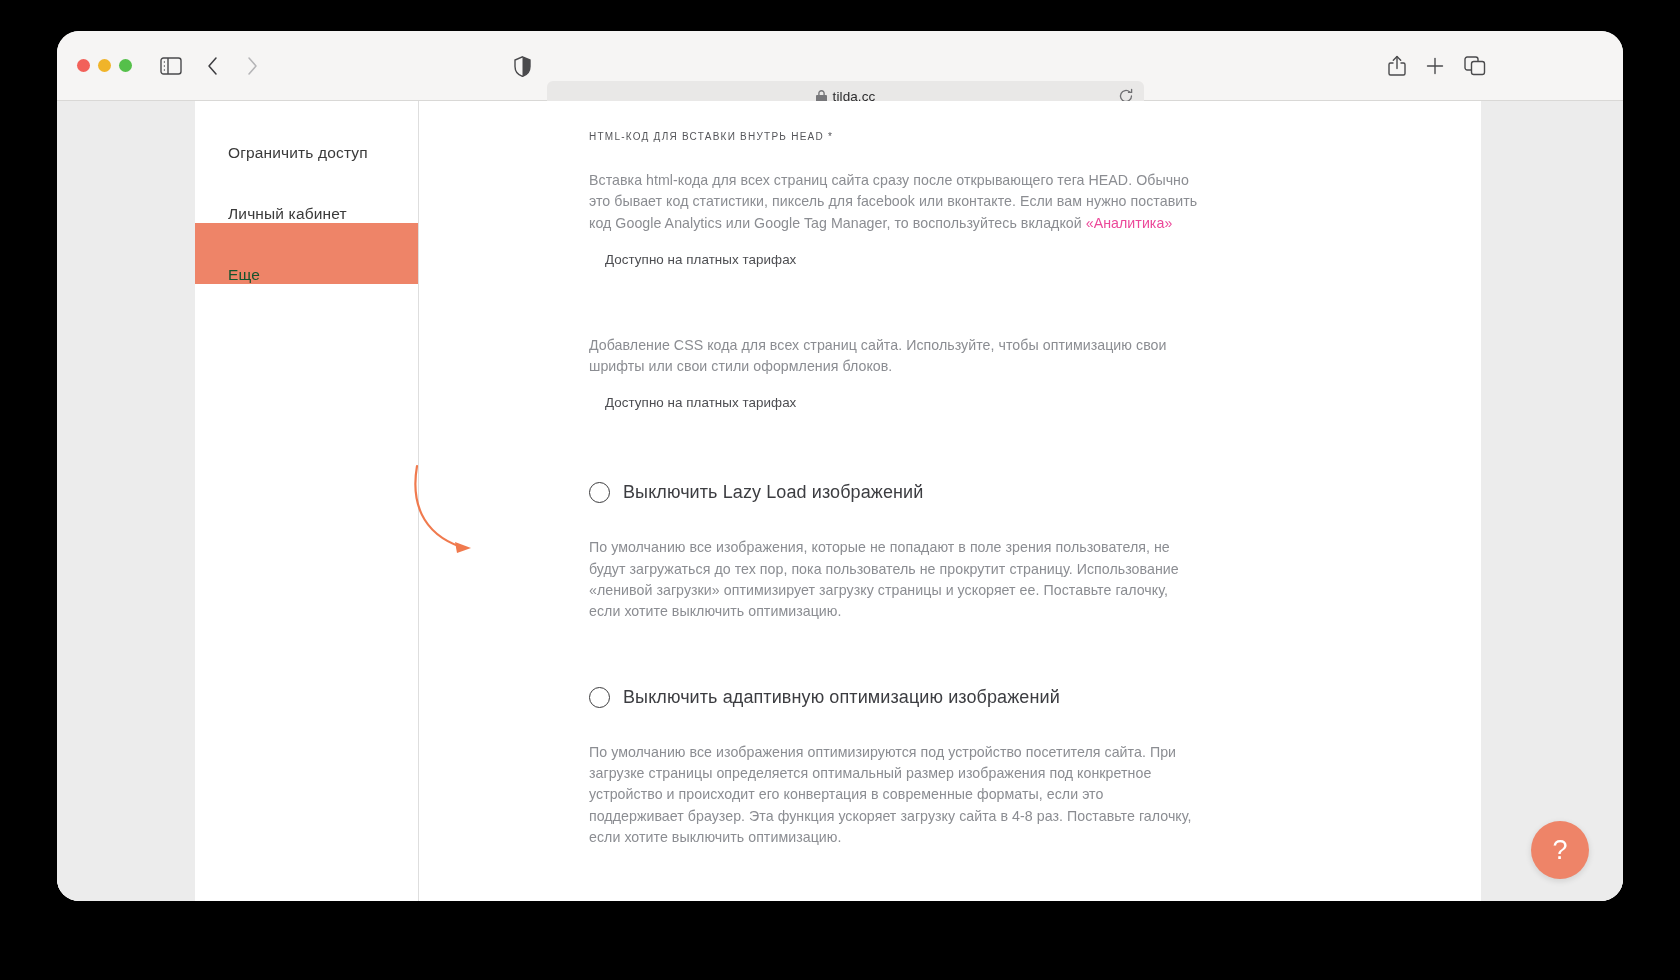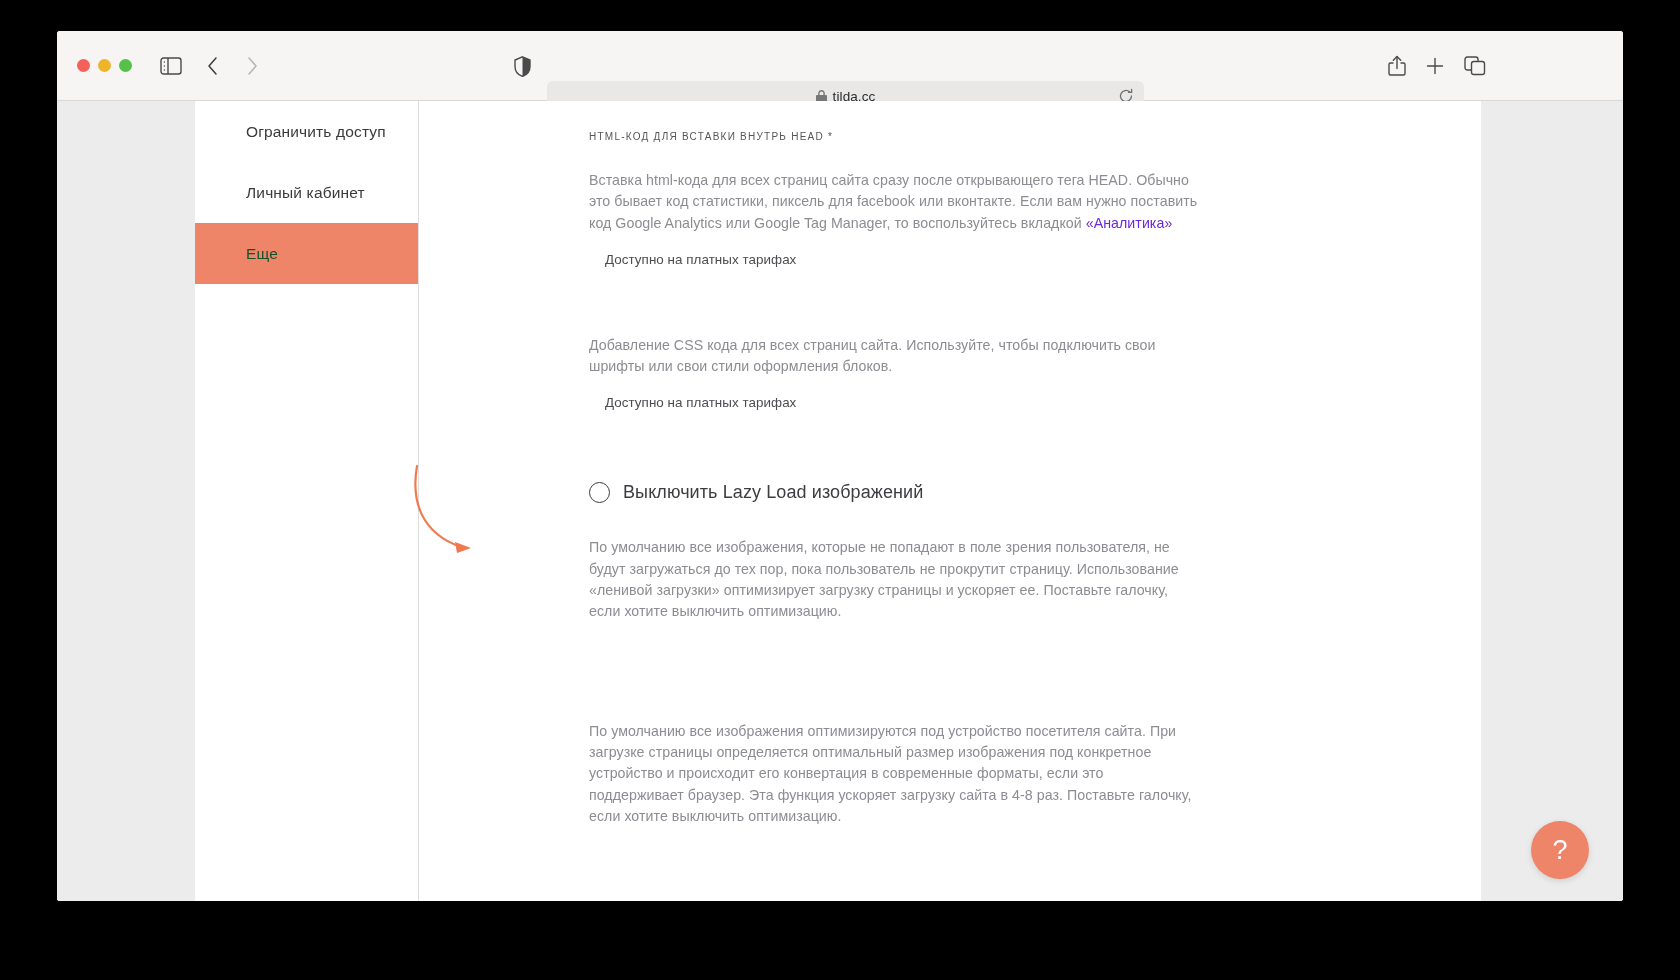--- a/index.html
+++ b/index.html
@@ -16,21 +16,21 @@
   }
 
   
   .browser-window {
     position: absolute;
     left: 57px;
     top: 31px;
     width: 1566px;
     height: 870px;
     background: #ffffff;
-    border-radius: 3px;
+    border-radius: 22px;
     overflow: hidden;
     box-shadow: 0 10px 40px rgba(0,0,0,0.45);
   }
 
   
   .toolbar {
     position: relative;
     height: 70px;
     background: #f6f5f4;
     border-bottom: 1px solid #d9d8d6;
@@ -125,22 +125,22 @@
     width: 224px;
     flex: 0 0 224px;
     background: #ffffff;
     border-right: 1px solid #dedede;
     padding-top: 0;
     box-sizing: border-box;
   }
   .side-item {
     height: 61px;
     display: flex;
-    align-items: center;
-    padding-left: 51px;
+    align-items: flex-end;
+    padding-left: 33px;
     font-size: 15.5px;
     color: #3a3a3a;
     letter-spacing: 0.15px;
     box-sizing: border-box;
   }
   .side-item.active {
     background: #ee8468;
     color: #14532d;
   }
 
@@ -168,21 +168,21 @@
 
   .para {
     font-size: 14.2px;
     line-height: 21.3px;
     color: #8b8d92;
     margin: 0 0 18px 0;
     max-width: 612px;
     letter-spacing: 0.05px;
   }
   .para a.inline-link {
-    color: #6d28d9;
+    color: #ec4899;
     text-decoration: none;
   }
   .note {
     font-size: 13.4px;
     color: #4c4d51;
     margin: 16px;
     letter-spacing: 0.05px;
   }
 
   .block-gap-1 { height: 46px; }
@@ -349,34 +349,38 @@
 
         <h2 class="section-title">
           <span>HTML-КОД ДЛЯ ВСТАВКИ ВНУТРЬ HEAD</span>
           <span class="req">*</span>
         </h2>
         <p class="para"><span>Вставка html-кода для всех страниц сайта сразу после открывающего тега HEAD. Обычно это бывает код статистики, пиксель для facebook или вконтакте. Если вам нужно поставить код Google Analytics или Google Tag Manager, то воспользуйтесь вкладкой </span><a class="inline-link" href="#">«Аналитика»</a></p>
         <p class="note">Доступно на платных тарифах</p>
 
         <div class="block-gap-2"></div>
 
-        <p class="para">Добавление CSS кода для всех страниц сайта. Используйте, чтобы подключить свои шрифты или свои стили оформления блоков.</p>
+        <p class="para">Добавление CSS кода для всех страниц сайта. Используйте, чтобы оптимизацию свои шрифты или свои стили оформления блоков.</p>
         <p class="note">Доступно на платных тарифах</p>
 
         <div class="block-gap-4"></div>
 
         <div class="checkbox-row">
           <span class="radio-circle"></span>
           <span class="checkbox-label">Выключить Lazy Load изображений</span>
         </div>
         <div class="block-gap-3"></div>
         <p class="para">По умолчанию все изображения, которые не попадают в поле зрения пользователя, не будут загружаться до тех пор, пока пользователь не прокрутит страницу. Использование «ленивой загрузки» оптимизирует загрузку страницы и ускоряет ее. Поставьте галочку, если хотите выключить оптимизацию.</p>
 
         <div class="block-gap-1"></div>
 
+        <div class="checkbox-row">
+          <span class="radio-circle"></span>
+          <span class="checkbox-label">Выключить адаптивную оптимизацию изображений</span>
+        </div>
         <div class="block-gap-3"></div>
         <p class="para">По умолчанию все изображения оптимизируются под устройство посетителя сайта. При загрузке страницы определяется оптимальный размер изображения под конкретное устройство и происходит его конвертация в современные форматы, если это поддерживает браузер. Эта функция ускоряет загрузку сайта в 4-8 раз. Поставьте галочку, если хотите выключить оптимизацию.</p>
 
       </div>
     </main>
 
     <div class="page-right-gutter"></div>
 
     <button class="help-button">?</button>
   </div>

